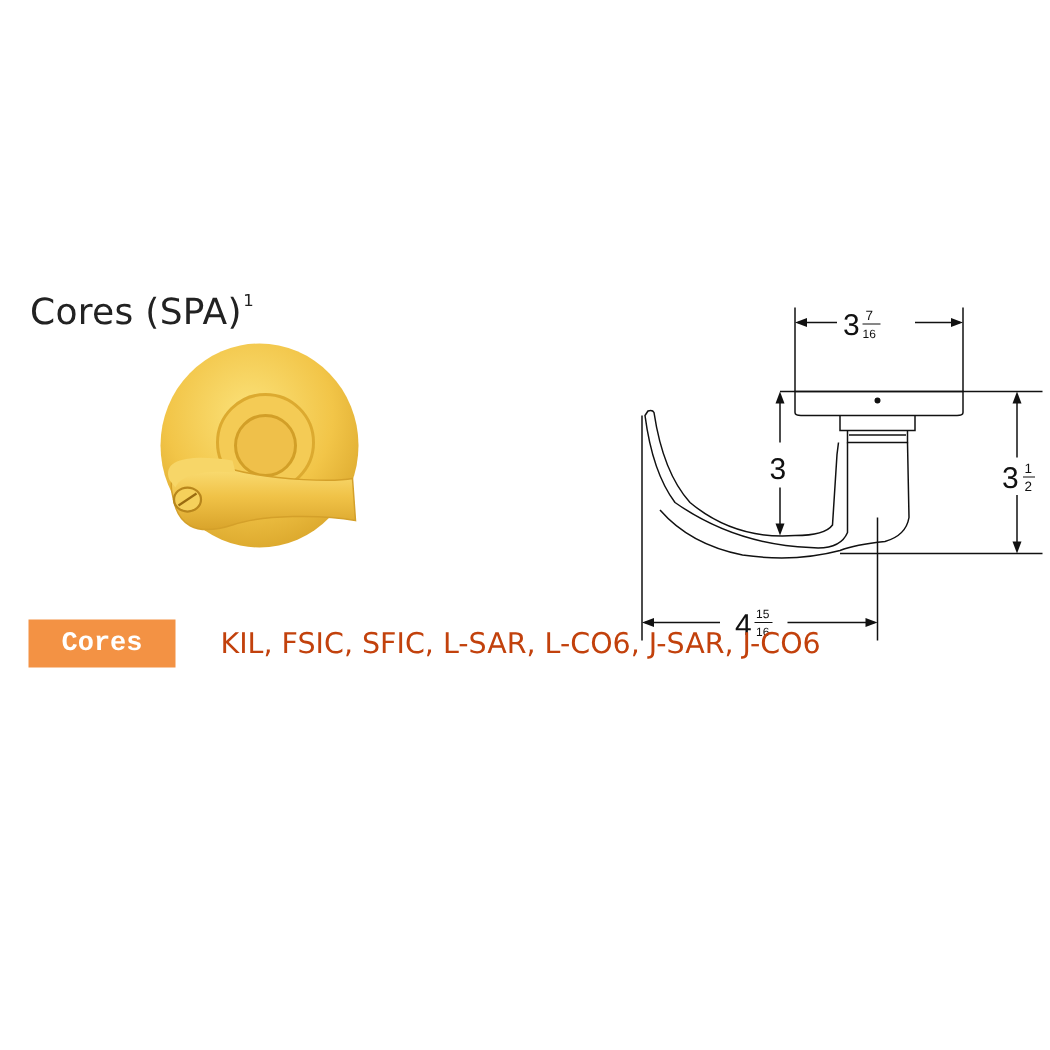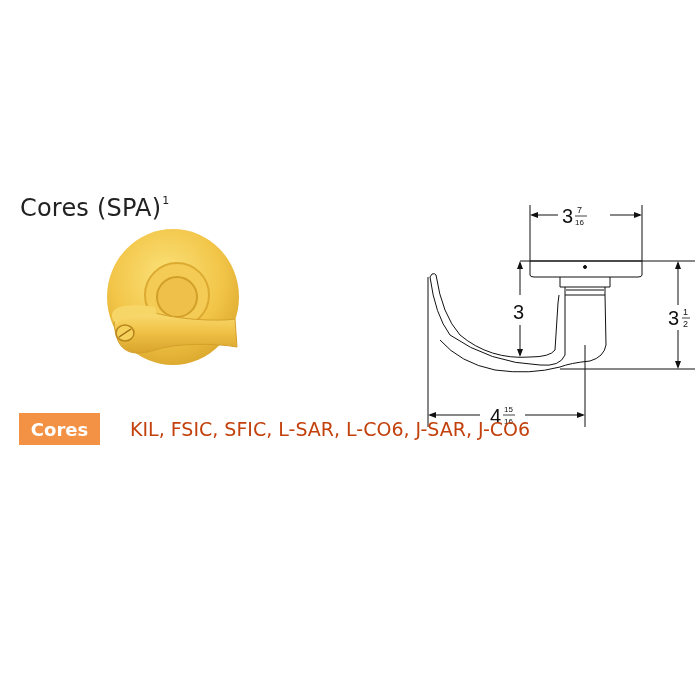--- a/index.html
+++ b/index.html
@@ -2,21 +2,21 @@
 <html><head>
   <meta charset="utf-8">
   <style>
     html, body { margin: 0; padding: 0; background: #ffffff; }
     body { width: 700px; height: 700px; position: relative; overflow: hidden; font-family: "DejaVu Sans", sans-serif; }
     .title { position: absolute; left: 20px; top: 194px; font-size: 24px; color: #222; letter-spacing: 0.2px; }
     .title sup { font-size: 11px; position: relative; top: -3px; margin-left: 1px; }
     .photo { position: absolute; left: 85px; top: 225px; width: 180px; height: 185px; }
     .drawing { position: absolute; left: 410px; top: 195px; width: 290px; height: 240px; }
     .cores { position: absolute; left: 19px; top: 413px; display: flex; align-items: center; }
-    .badge { background: #f39244; color: #fff; font-weight: bold; font-size: 18px; width: 81px; height: 32px; display: flex; align-items: center; justify-content: center; }
+    .badge { background: #f39244; color: #fff; font-weight: bold; font-size: 18px; width: 98px; height: 32px; display: flex; align-items: center; justify-content: center; font-family: Liberation Mono, monospace; }
     .cores-list { margin-left: 30px; font-size: 19px; color: #c2410c; }
     .dim { font-family: "Liberation Sans", sans-serif; fill: #111; }
   </style>
 </head>
 <body>
 
 <div class="title"><span>Cores (SPA)</span><sup>1</sup></div>
 
 <div class="photo">
   <svg width="180" height="185" viewBox="0 0 180 185">

